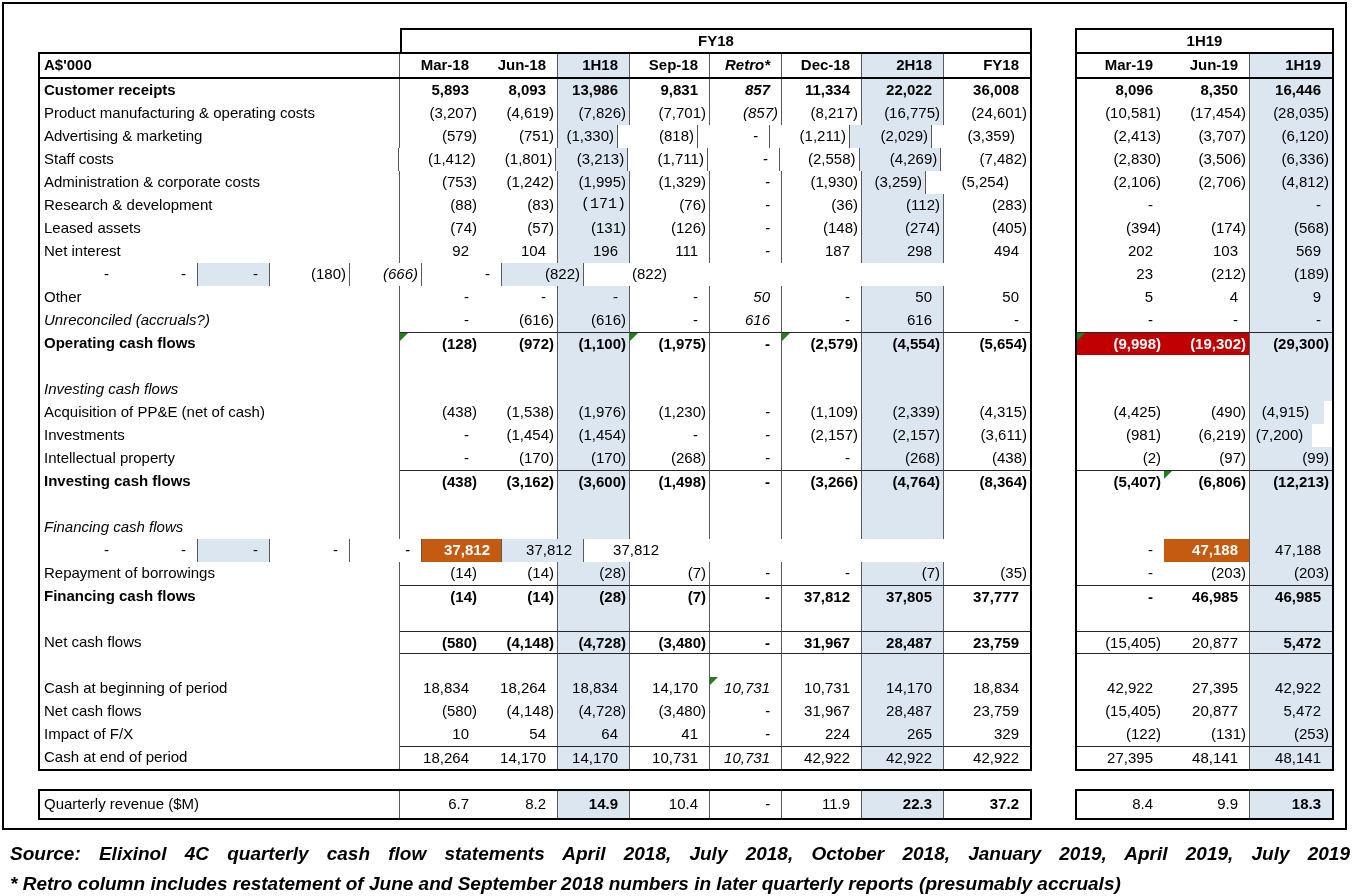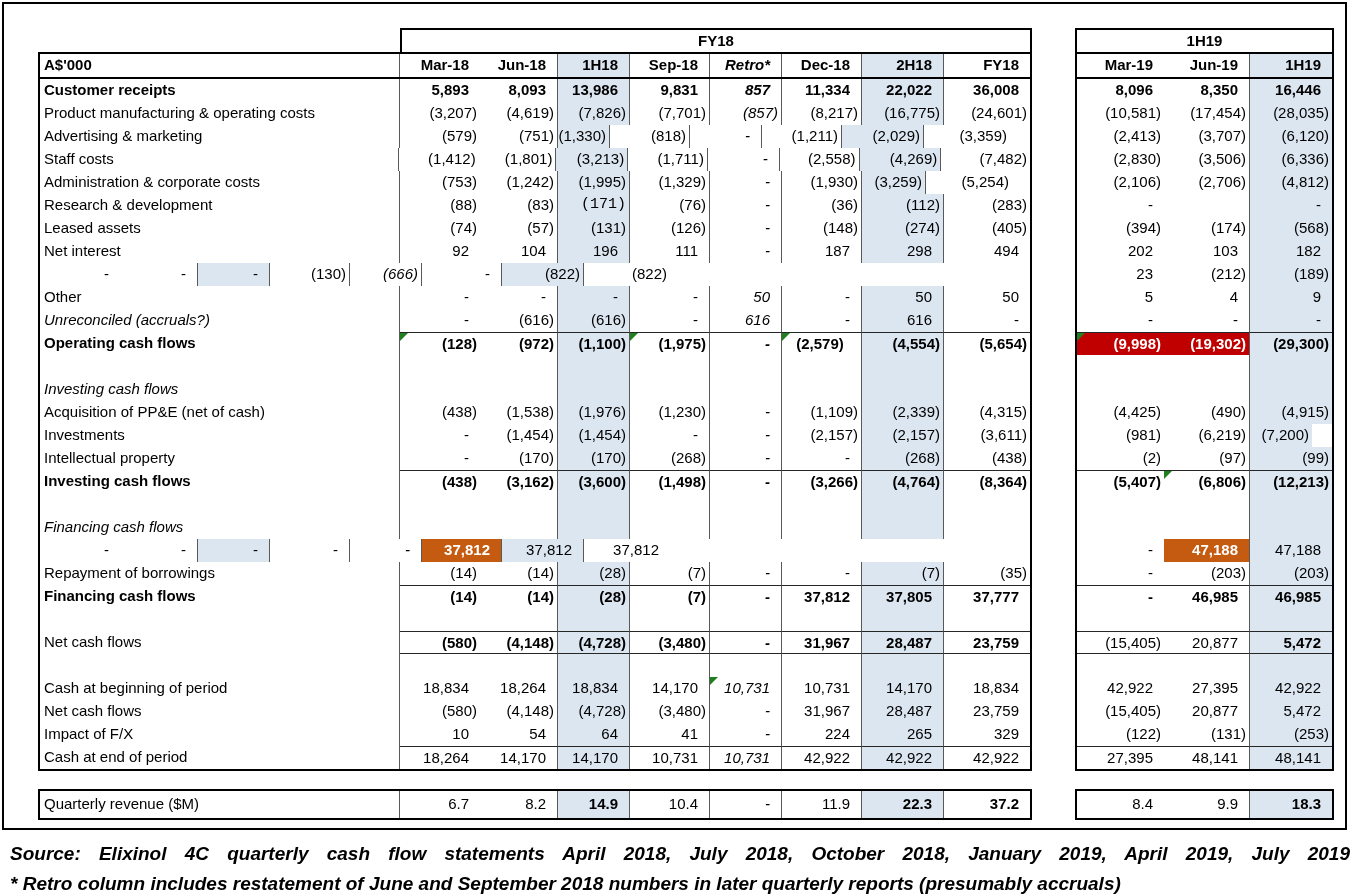--- a/index.html
+++ b/index.html
@@ -77,21 +77,21 @@
             <div class="c v br pr3" style="width: 80px;"><span>(7,701)</span></div>
             <div class="c v br it pr3" style="width: 72px;"><span>(857)</span></div>
             <div class="c v br pr3" style="width: 80px;"><span>(8,217)</span></div>
             <div class="c v br hl pr3" style="width: 82px;"><span>(16,775)</span></div>
             <div class="c v pr3" style="width: 86px;"><span>(24,601)</span></div>
           </div>
           <div class="row">
             <div class="c label br">Advertising &amp; marketing</div>
             <div class="c v pr3" style="width: 80px;"><span>(579)</span></div>
             <div class="c v br pr3" style="width: 78px;"><span>(751)</span></div>
-            <div class="c v br hl pr3" style="width: 52px;"><span>(1,330)</span></div>
+            <div class="c v br hl pr3" style="width: 60px;"><span>(1,330)</span></div>
             <div class="c v br pr3" style="width: 80px;"><span>(818)</span></div>
             <div class="c v br it pr10" style="width: 72px;"><span>-</span></div>
             <div class="c v br pr3" style="width: 80px;"><span>(1,211)</span></div>
             <div class="c v br hl pr3" style="width: 82px;"><span>(2,029)</span></div>
             <div class="c v pr3" style="width: 86px;"><span>(3,359)</span></div>
           </div>
           <div class="row">
             <div class="c label br">Staff costs</div>
             <div class="c v pr3" style="width: 80px;"><span>(1,412)</span></div>
             <div class="c v br pr3" style="width: 78px;"><span>(1,801)</span></div>
@@ -143,21 +143,21 @@
             <div class="c v br pr10" style="width: 80px;"><span>111</span></div>
             <div class="c v br it pr10" style="width: 72px;"><span>-</span></div>
             <div class="c v br pr10" style="width: 80px;"><span>187</span></div>
             <div class="c v br hl pr10" style="width: 82px;"><span>298</span></div>
             <div class="c v pr10" style="width: 86px;"><span>494</span></div>
           </div>
           <div class="row">
             <div class="c v pr10" style="width: 80px;"><span>-</span></div>
             <div class="c v br pr10" style="width: 78px;"><span>-</span></div>
             <div class="c v br hl pr10" style="width: 72px;"><span>-</span></div>
-            <div class="c v br pr3" style="width: 80px;"><span>(130)</span></div>
+            <div class="c v br pr3" style="width: 80px;"><span>(180)</span></div>
             <div class="c v br it pr3" style="width: 72px;"><span>(666)</span></div>
             <div class="c v br pr10" style="width: 80px;"><span>-</span></div>
             <div class="c v br hl pr3" style="width: 82px;"><span>(822)</span></div>
             <div class="c v pr3" style="width: 86px;"><span>(822)</span></div>
           </div>
           <div class="row">
             <div class="c label br">Other</div>
             <div class="c v pr10" style="width: 80px;"><span>-</span></div>
             <div class="c v br pr10" style="width: 78px;"><span>-</span></div>
             <div class="c v br hl pr10" style="width: 72px;"><span>-</span></div>
@@ -178,21 +178,21 @@
             <div class="c v br hl pr10" style="width: 82px;"><span>616</span></div>
             <div class="c v pr10" style="width: 86px;"><span>-</span></div>
           </div>
           <div class="row">
             <div class="c label br b">Operating cash flows</div>
             <div class="c v b bt pr3" style="width: 80px;"><span class="tri"></span><span>(128)</span></div>
             <div class="c v br b bt pr3" style="width: 78px;"><span>(972)</span></div>
             <div class="c v br hl b bt pr3" style="width: 72px;"><span>(1,100)</span></div>
             <div class="c v br b bt pr3" style="width: 80px;"><span class="tri"></span><span>(1,975)</span></div>
             <div class="c v br it b bt pr10" style="width: 72px;"><span>-</span></div>
-            <div class="c v br b bt pr3" style="width: 80px; text-align: center;"><span class="tri"></span><span>(2,579)</span></div>
+            <div class="c v br b bt pr3" style="width: 80px;"><span class="tri"></span><span>(2,579)</span></div>
             <div class="c v br hl b bt pr3" style="width: 82px;"><span>(4,554)</span></div>
             <div class="c v b bt pr3" style="width: 86px;"><span>(5,654)</span></div>
           </div>
           <div class="row">
             <div class="c label br"></div>
             <div class="c v pr10" style="width: 80px;"><span></span></div>
             <div class="c v br pr10" style="width: 78px;"><span></span></div>
             <div class="c v br hl pr10" style="width: 72px;"><span></span></div>
             <div class="c v br pr10" style="width: 80px;"><span></span></div>
             <div class="c v br it pr10" style="width: 72px;"><span></span></div>
@@ -443,21 +443,21 @@
             <div class="c v hl pr10" style="width: 82px;"><span>-</span></div>
           </div>
           <div class="row">
             <div class="c v pr3" style="width: 87px;"><span>(394)</span></div>
             <div class="c v br pr3" style="width: 86px;"><span>(174)</span></div>
             <div class="c v hl pr3" style="width: 82px;"><span>(568)</span></div>
           </div>
           <div class="row">
             <div class="c v pr10" style="width: 87px;"><span>202</span></div>
             <div class="c v br pr10" style="width: 86px;"><span>103</span></div>
-            <div class="c v hl pr10" style="width: 82px;"><span>182</span></div>
+            <div class="c v hl pr10" style="width: 82px;"><span>569</span></div>
           </div>
           <div class="row">
             <div class="c v pr10" style="width: 87px;"><span>23</span></div>
             <div class="c v br pr3" style="width: 86px;"><span>(212)</span></div>
             <div class="c v hl pr3" style="width: 82px;"><span>(189)</span></div>
           </div>
           <div class="row">
             <div class="c v pr10" style="width: 87px;"><span>5</span></div>
             <div class="c v br pr10" style="width: 86px;"><span>4</span></div>
             <div class="c v hl pr10" style="width: 82px;"><span>9</span></div>
@@ -478,26 +478,26 @@
             <div class="c v hl pr10" style="width: 82px;"><span></span></div>
           </div>
           <div class="row">
             <div class="c v pr10" style="width: 87px;"><span></span></div>
             <div class="c v br pr10" style="width: 86px;"><span></span></div>
             <div class="c v hl pr10" style="width: 82px;"><span></span></div>
           </div>
           <div class="row">
             <div class="c v pr3" style="width: 87px;"><span>(4,425)</span></div>
             <div class="c v br pr3" style="width: 86px;"><span>(490)</span></div>
-            <div class="c v hl pr3" style="width: 82px;"><span>(4,915)</span></div>
+            <div class="c v hl pr3" style="width: 74px; text-align: center;"><span>(4,915)</span></div>
           </div>
           <div class="row">
             <div class="c v pr3" style="width: 87px;"><span>(981)</span></div>
             <div class="c v br pr3" style="width: 86px;"><span>(6,219)</span></div>
-            <div class="c v hl pr3" style="width: 62px;"><span>(7,200)</span></div>
+            <div class="c v hl pr3" style="width: 62px; text-align: center;"><span>(7,200)</span></div>
           </div>
           <div class="row">
             <div class="c v pr3" style="width: 87px;"><span>(2)</span></div>
             <div class="c v br pr3" style="width: 86px;"><span>(97)</span></div>
             <div class="c v hl pr3" style="width: 82px;"><span>(99)</span></div>
           </div>
           <div class="row">
             <div class="c v b bt pr3" style="width: 87px;"><span>(5,407)</span></div>
             <div class="c v br b bt pr3" style="width: 86px;"><span class="tri"></span><span>(6,806)</span></div>
             <div class="c v hl b bt pr3" style="width: 82px;"><span>(12,213)</span></div>

